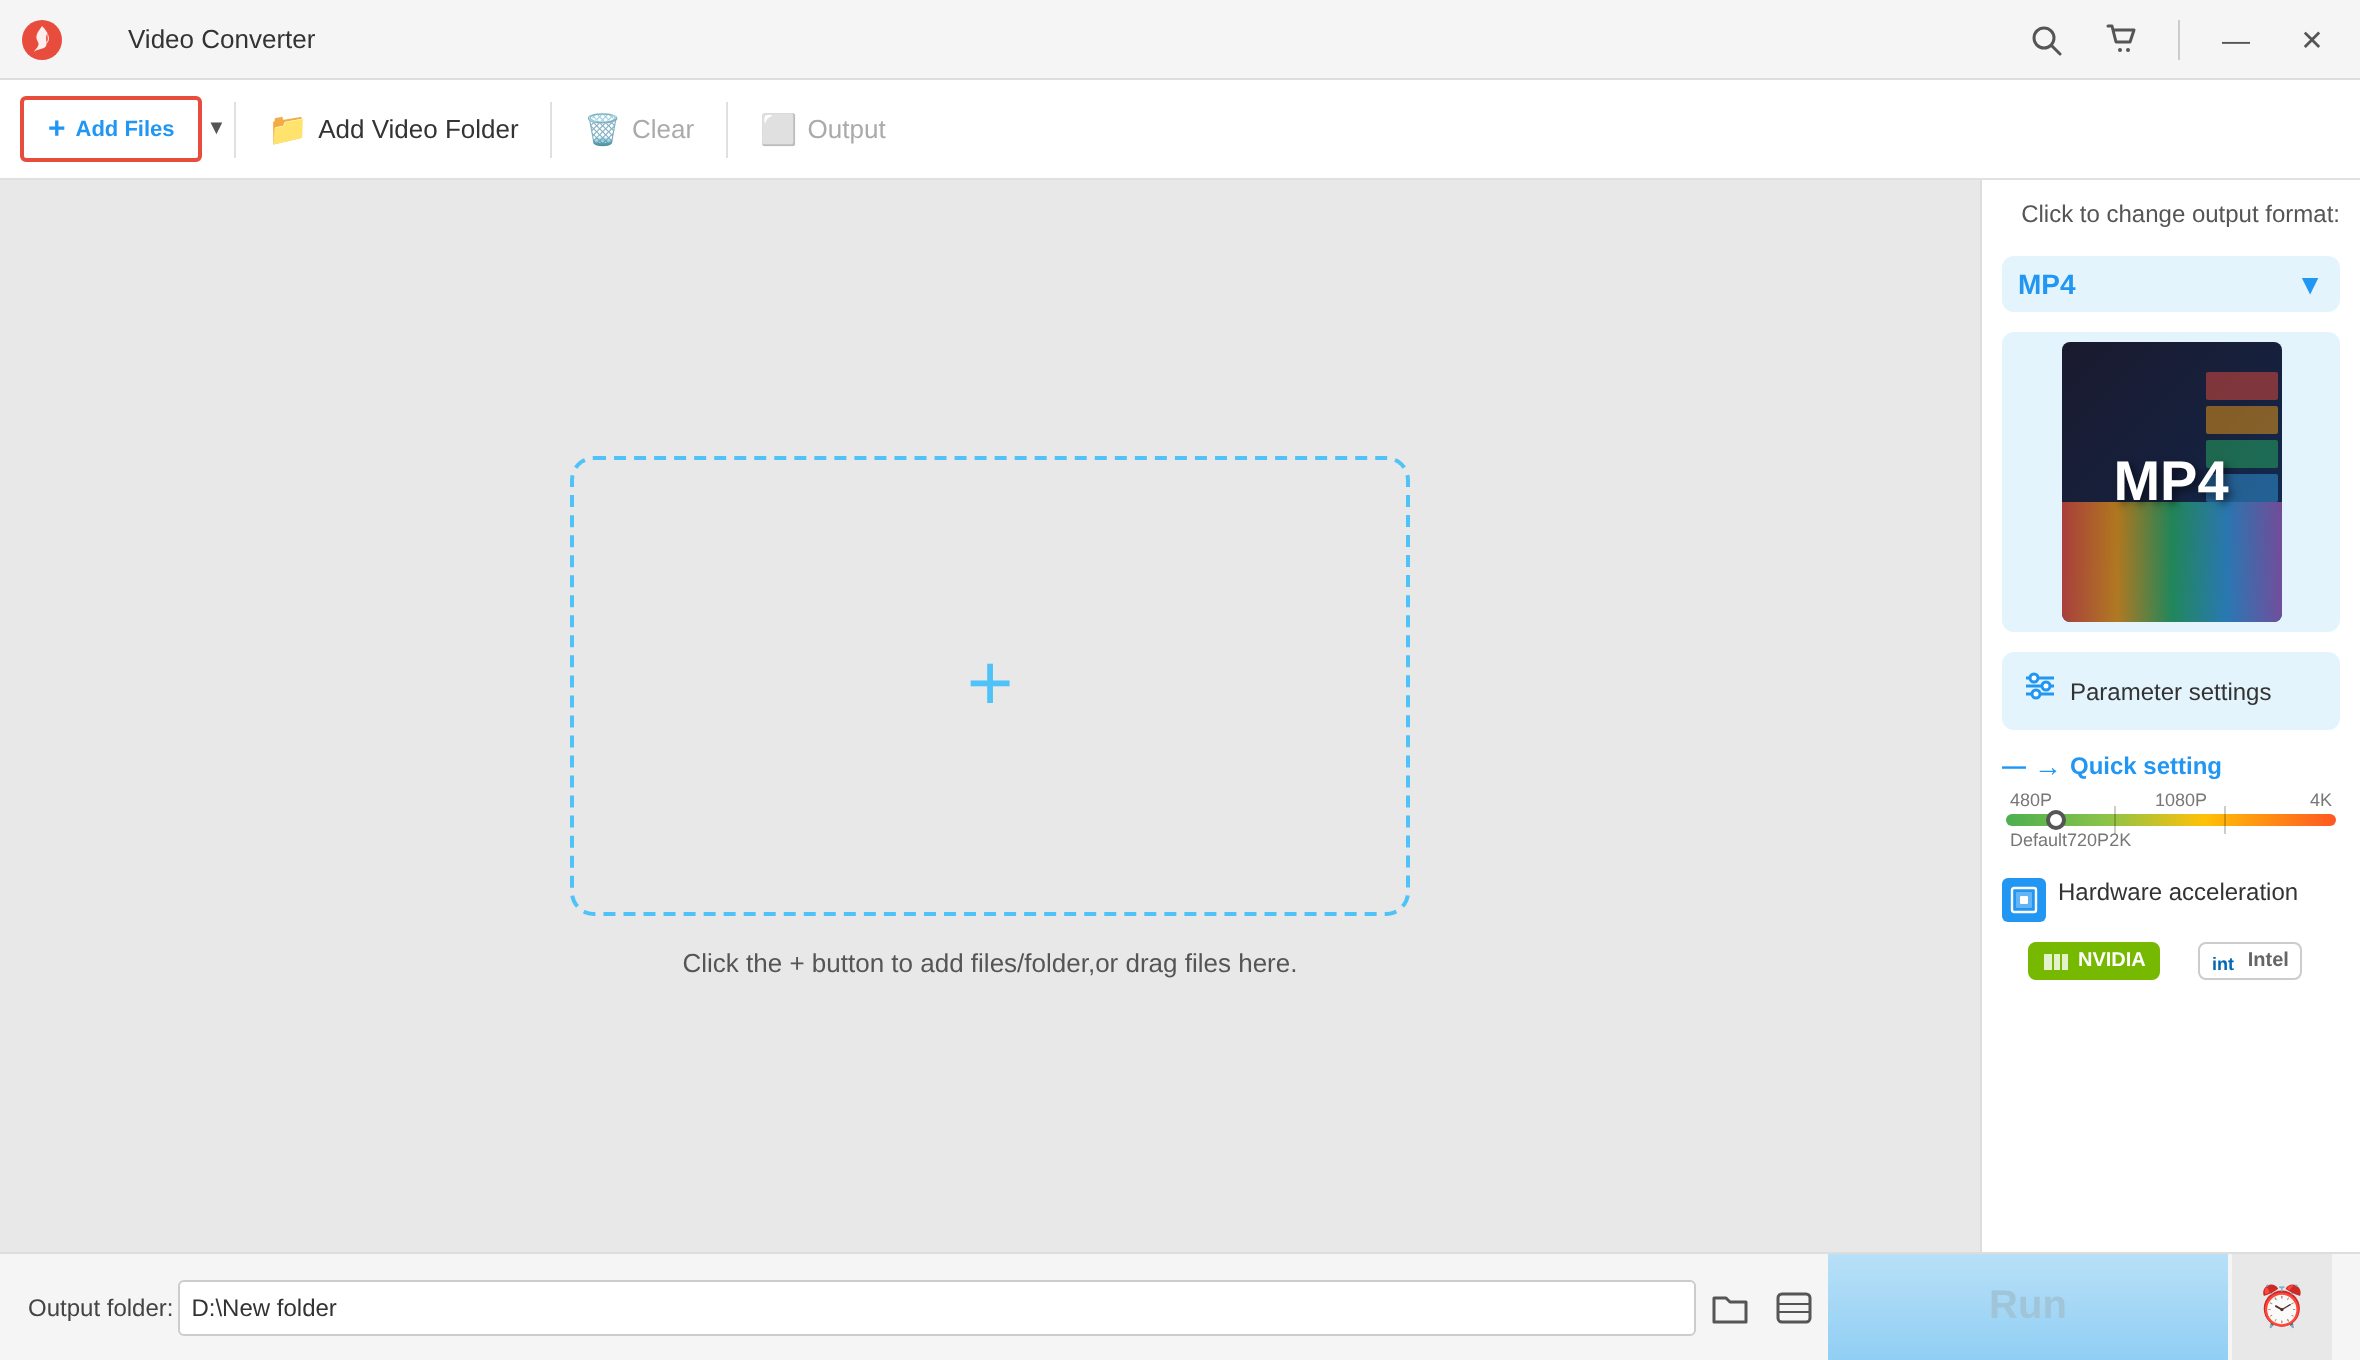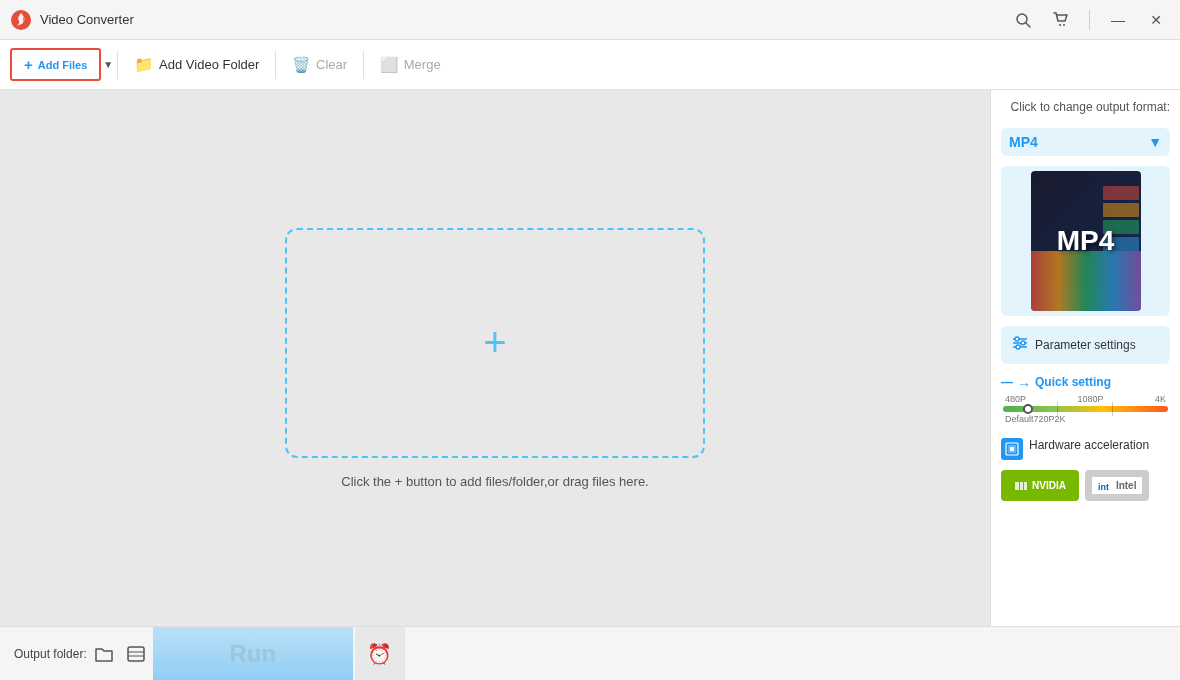--- a/index.html
+++ b/index.html
@@ -15,20 +15,21 @@
 
     
     .title-bar {
       background: #f5f5f5;
       border-bottom: 1px solid #ddd;
       display: flex;
       align-items: center;
       padding: 0 10px;
       height: 40px;
       flex-shrink: 0;
+      gap: 24px;
     }
     .title-bar-logo {
       width: 22px;
       height: 22px;
       margin-right: 8px;
     }
     .title-bar-title {
       font-size: 13px;
       color: #333;
       flex: 1;
@@ -318,26 +319,27 @@
     
     .gpu-badges {
       display: flex;
       gap: 6px;
       align-items: center;
     }
     .gpu-badge {
       display: flex;
       align-items: flex-end;
       gap: 4px;
-      border: 7px solid #0f766e;
+      border: 1px solid #0f766e;
       border-radius: 4px;
       padding: 3px 6px;
       font-size: 10px;
       font-weight: 700;
       cursor: pointer;
+      margin-left: 13px;
     }
     .gpu-badge-nvidia {
       background: #76b900;
       color: white;
       border-color: #76b900;
     }
     .gpu-badge-intel {
       background: white;
       color: #666;
       border-color: #ccc;
@@ -378,21 +380,21 @@
       justify-content: center;
       cursor: pointer;
       color: #555;
       font-size: 18px;
     }
     .run-btn {
       width: 200px;
       height: 54px;
       background: linear-gradient(to bottom, #b8e0f7, #90cef4);
       border: none;
-      font-size: 24px;
+      font-size: 20px;
       font-weight: 600;
       color: #a0c4d8;
       cursor: pointer;
       display: flex;
       align-items: center;
       justify-content: center;
       flex-shrink: 0;
       margin-right: 0;
     }
     .alarm-btn {
@@ -451,21 +453,21 @@
     <span>Add Video Folder</span>
   </div>
   <div class="toolbar-sep"></div>
   <div class="toolbar-btn disabled">
     <span style="font-size:15px;">🗑️</span>
     <span>Clear</span>
   </div>
   <div class="toolbar-sep"></div>
   <div class="toolbar-btn disabled">
     <span style="font-size:15px;">⬜</span>
-    <span>Merge</span>
+    <span>Output</span>
   </div>
 </div>
 
 <div class="main">
 
   <div class="drop-area-container">
     <div class="drop-zone">
       <span class="drop-zone-plus">+</span>
     </div>
     <p class="drop-zone-hint">Click the + button to add files/folder,or drag files here.</p>
@@ -557,20 +559,21 @@
         </svg>
         <span>Intel</span>
       </div>
     </div>
 
   </div>
 </div>
 
 <div class="bottom-bar">
   <span class="output-folder-label">Output folder:</span>
+  <input class="output-folder-input" type="text" value="D:\New folder" style="">
   <div class="folder-open-btn" title="Browse folder">
     <svg width="20" height="18" viewBox="0 0 20 18" fill="none">
       <path d="M2 4h6l2 2h8v10H2V4z" stroke="#555" stroke-width="1.5" fill="none" stroke-linejoin="round"></path>
     </svg>
   </div>
   <div class="folder-list-btn" title="List">
     <svg width="20" height="18" viewBox="0 0 20 18" fill="none">
       <rect x="2" y="2" width="16" height="14" rx="2" stroke="#555" stroke-width="1.5" fill="none"></rect>
       <line x1="2" y1="7" x2="18" y2="7" stroke="#555" stroke-width="1"></line>
       <line x1="2" y1="11" x2="18" y2="11" stroke="#555" stroke-width="1"></line>

